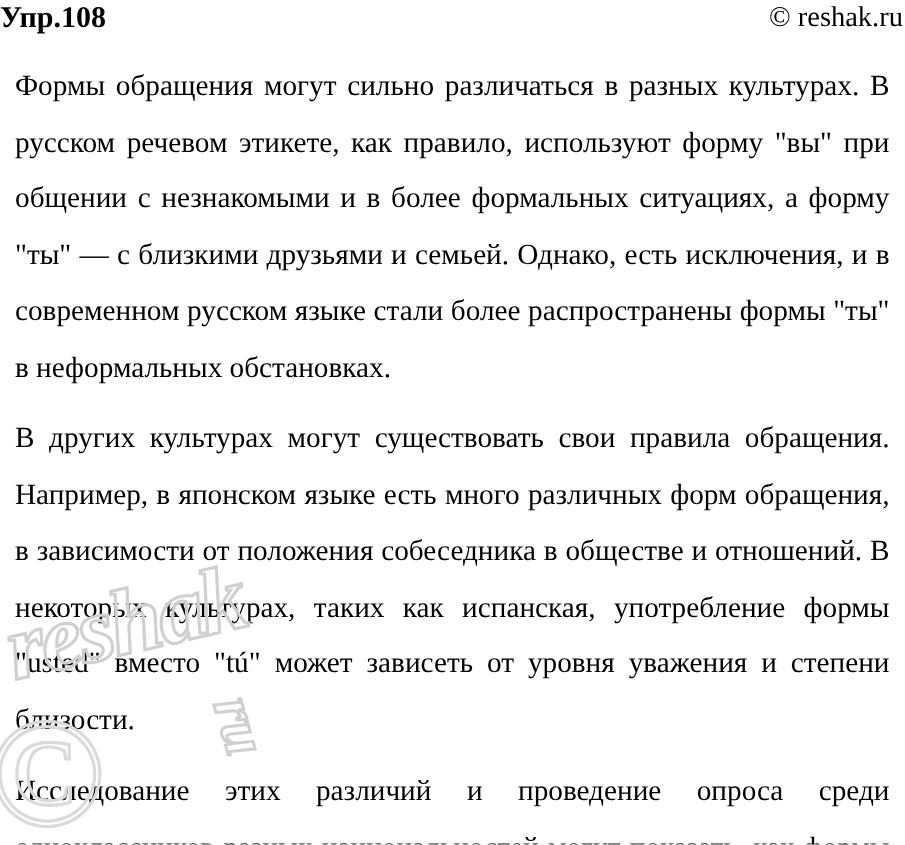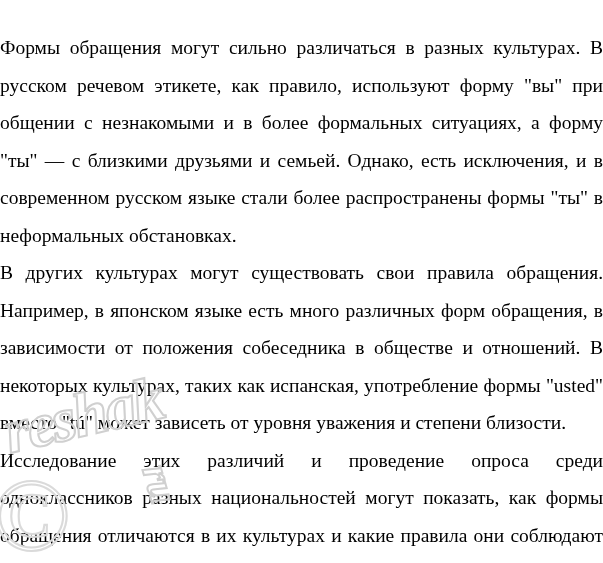--- a/index.html
+++ b/index.html
@@ -56,21 +56,21 @@
     position: absolute;
     top: 29px;
     left: 0;
     width: 603px;
   }
   .para {
     font-size: 19.5px;
     line-height: 37.5px;
     text-align: justify;
     text-justify: inter-word;
-    margin: 0;
+    margin: 10px;
     padding: 0;
     text-indent: 0;
     word-spacing: 0px;
     hyphens: none;
   }
   .para:last-child {
     text-align-last: left;
   }
 
   
@@ -112,20 +112,24 @@
     stroke-width: 2.1;
     font-family: "Liberation Serif", "DejaVu Serif", serif;
     font-size: 104px;
   }
 </style>
 </head>
 <body>
 
 <div id="page">
 
+  <div id="header">
+    <span id="exercise-title">Упр.108</span>
+    <span id="site-credit">© reshak.ru</span>
+  </div>
 
   <div id="content">
     <p class="para">Формы обращения могут сильно различаться в разных культурах. В русском речевом этикете, как правило, используют форму "вы" при общении с незнакомыми и в более формальных ситуациях, а форму "ты" — с близкими друзьями и семьей. Однако, есть исключения, и в современном русском языке стали более распространены формы "ты" в неформальных обстановках.</p>
     <p class="para">В других культурах могут существовать свои правила обращения. Например, в японском языке есть много различных форм обращения, в зависимости от положения собеседника в обществе и отношений. В некоторых культурах, таких как испанская, употребление формы "usted" вместо "tú" может зависеть от уровня уважения и степени близости.</p>
     <p class="para">Исследование этих различий и проведение опроса среди одноклассников разных национальностей могут показать, как формы обращения отличаются в их культурах и какие правила они соблюдают в русскоязычной среде.</p>
   </div>
 
   <div id="watermark">
     <svg width="230" height="168" viewBox="0 0 230 168" xmlns="http://www.w3.org/2000/svg">
 

